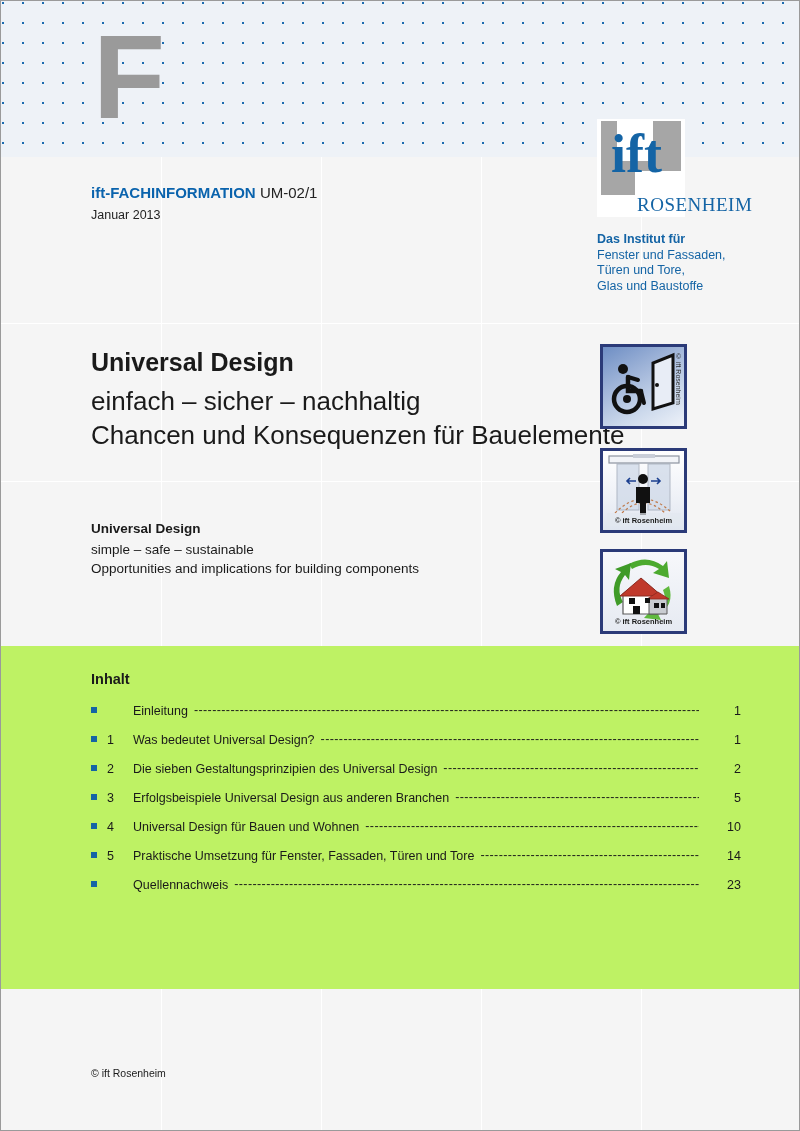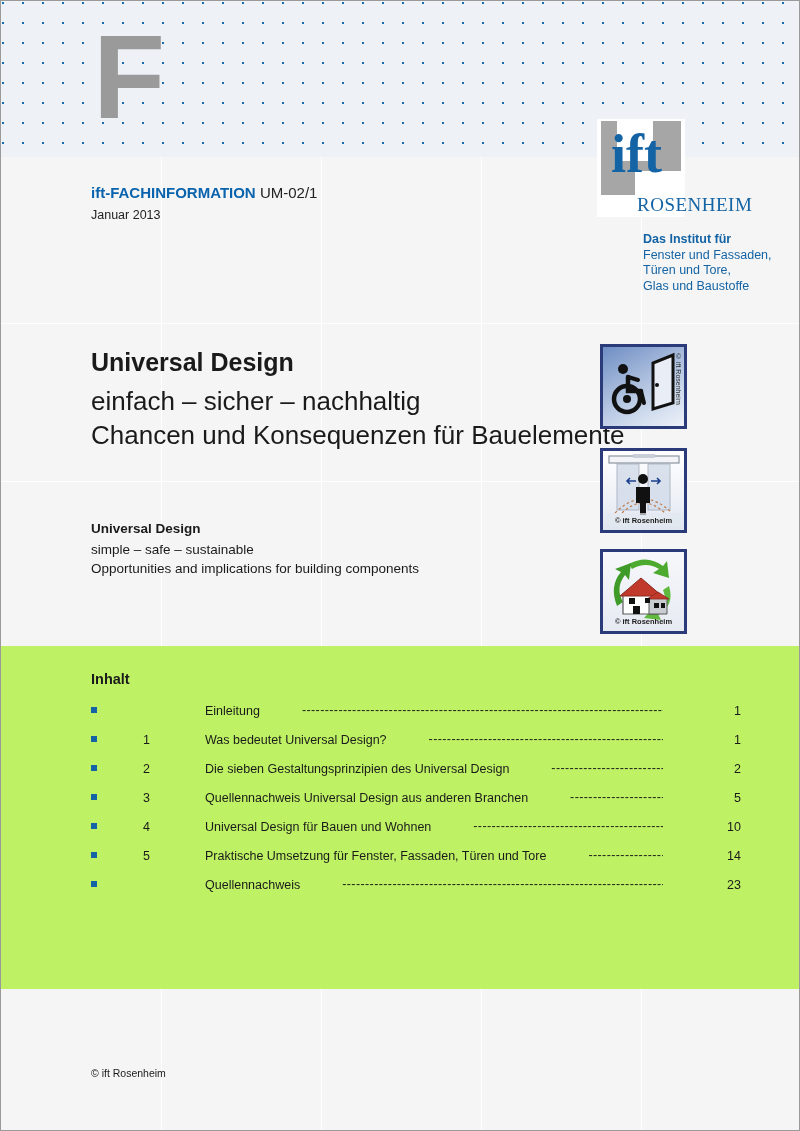--- a/index.html
+++ b/index.html
@@ -131,21 +131,20 @@
     margin-left: 36px;
   }
   .institut {
     position: absolute;
     left: 596px;
     top: 231px;
     font-size: 12.5px;
     line-height: 15.5px;
     color: #1464a5;
     z-index: 6;
-    margin-left: 46px;
   }
   .institut .b { font-weight: bold; }
 
   
   .kicker {
     position: absolute;
     left: 90px;
     top: 183px;
     font-size: 15px;
     color: #222222;
@@ -288,21 +287,20 @@
     left: 90px;
     top: 58px;
     right: 58px;
   }
   .toc-row {
     display: flex;
     align-items: baseline;
     height: 29px;
     font-size: 12.5px;
     color: #1a1a1a;
-    gap: 36px;
   }
   .toc-bullet {
     flex: 0 0 auto;
     width: 6px;
     height: 6px;
     background: #1464a5;
     margin-right: 10px;
     position: relative;
     top: -2px;
   }
@@ -479,21 +477,21 @@
         <div class="toc-row">
           <span class="toc-bullet"></span>
           <span class="toc-num">2</span>
           <span class="toc-label">Die sieben Gestaltungsprinzipien des Universal Design</span>
           <span class="toc-leader">-------------------------------------------------------------------------------------------------------------------------------------------</span>
           <span class="toc-page">2</span>
         </div>
         <div class="toc-row">
           <span class="toc-bullet"></span>
           <span class="toc-num">3</span>
-          <span class="toc-label">Quellennachweis Universal Design aus anderen Branchen</span>
+          <span class="toc-label">Erfolgsbeispiele Universal Design aus anderen Branchen</span>
           <span class="toc-leader">-------------------------------------------------------------------------------------------------------------------------------------------</span>
           <span class="toc-page">5</span>
         </div>
         <div class="toc-row">
           <span class="toc-bullet"></span>
           <span class="toc-num">4</span>
           <span class="toc-label">Universal Design für Bauen und Wohnen</span>
           <span class="toc-leader">-------------------------------------------------------------------------------------------------------------------------------------------</span>
           <span class="toc-page">10</span>
         </div>

